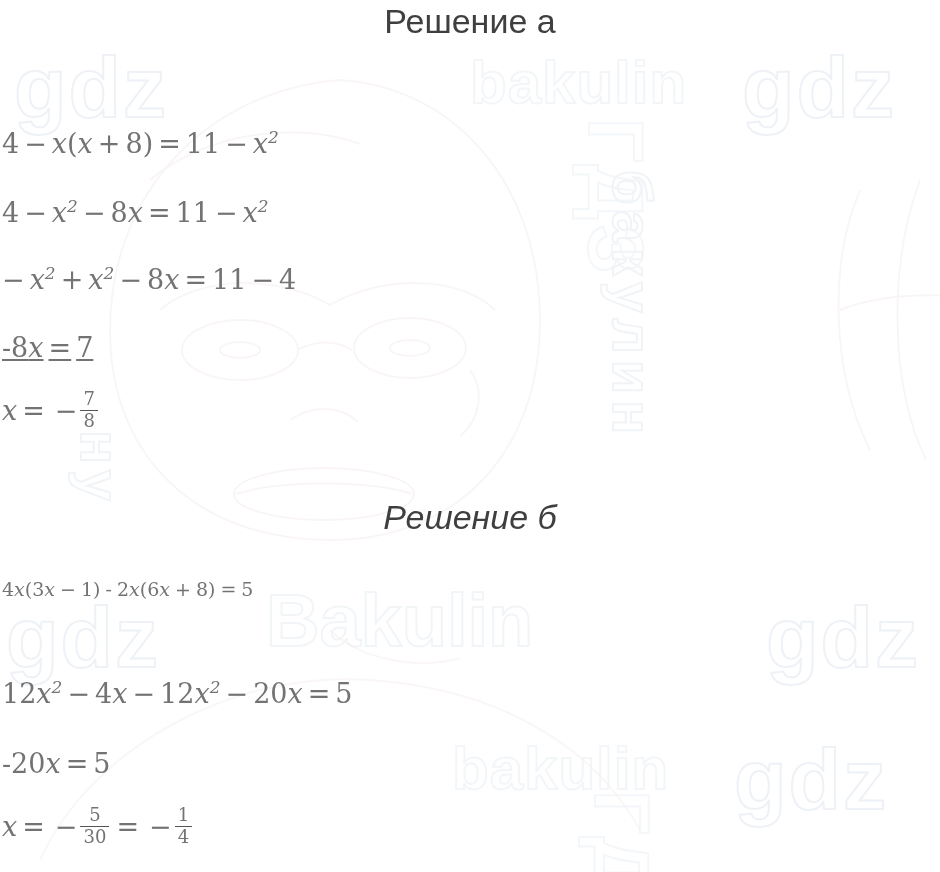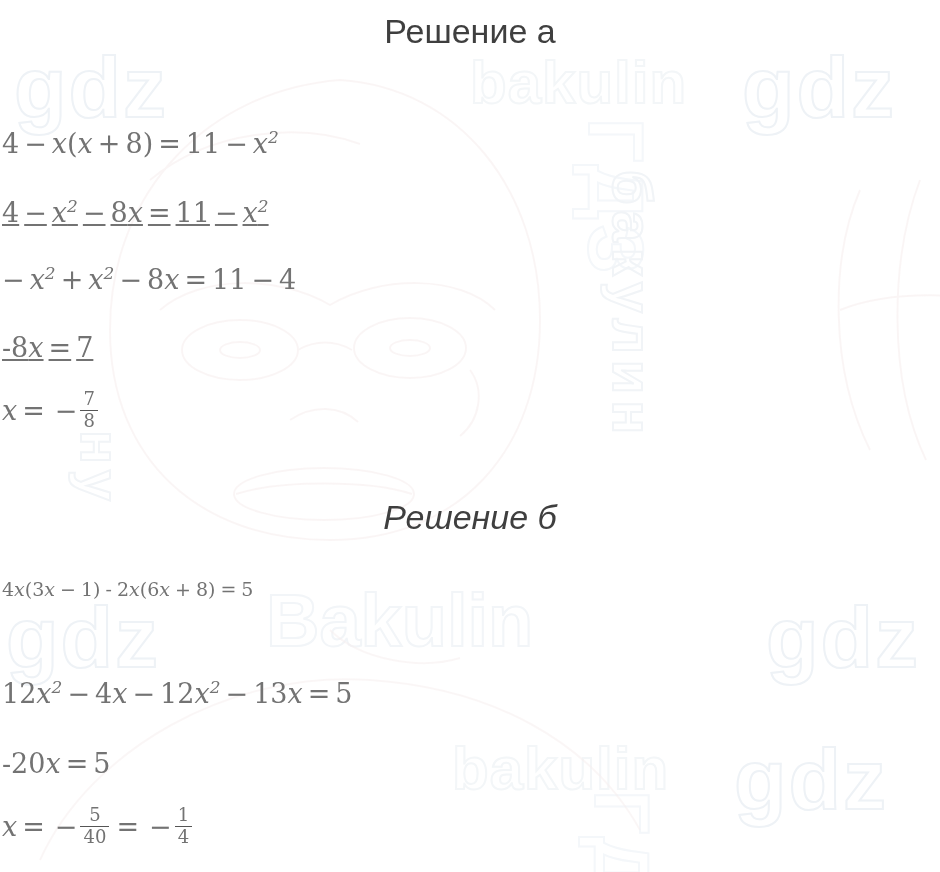--- a/index.html
+++ b/index.html
@@ -73,21 +73,21 @@
     position: relative;
     z-index: 2;
   }
   .heading {
     text-align: center;
     font-size: 34px;
     color: #3f3f3f;
     font-family: "Liberation Sans", sans-serif;
     font-weight: normal;
   }
-  #heading-a { position: absolute; left: 0; right: 0; top: 12px; }
+  #heading-a { position: absolute; left: 0; right: 0; top: 2px; }
   #heading-b { position: absolute; left: 0; right: 0; top: 498px; font-style: italic; }
 
   .math {
     position: absolute;
     left: 2px;
     font-family: "DejaVu Serif", serif;
     font-style: italic;
     font-size: 27px;
     color: #737373;
     white-space: nowrap;
@@ -111,21 +111,21 @@
     margin: 0 2px;
     position: relative;
     top: -2px;
   }
   .frac .top { display: block; padding: 0 3px; }
   .frac .bar { display: block; border-top: 1.5px solid #555; margin: 1px 0; }
   .frac .bot { display: block; padding: 0 3px; }
 
   
   #line-a1 { top: 128px; }
-  #line-a2 { top: 197px; text-decoration: underline; }
+  #line-a2 { top: 197px; }
   #line-a3 { top: 264px; }
   #line-a4 { top: 332px; text-decoration: underline; }
   #line-a5 { top: 392px; }
   #line-b1 { top: 578px; }
   #line-b2 { top: 678px; }
   #line-b3 { top: 748px; text-align: center; }
   #line-b4 { top: 808px; }
 </style>
 </head>
 <body>
@@ -202,24 +202,24 @@
     <span>x</span><span class="op">=</span><span class="op" style="padding-right:1px">−</span><span class="frac"><span class="top">7</span><span class="bar"></span><span class="bot">8</span></span>
   </div>
 
   <div class="heading" id="heading-b">Решение б</div>
 
   <div class="math" id="line-b1" style="font-size:19px">
     <span class="num">4</span><span>x</span><span class="paren">(</span><span class="num">3</span><span>x</span><span class="op">−</span><span class="num">1</span><span class="paren">)</span><span class="op">-</span><span class="num">2</span><span>x</span><span class="paren">(</span><span class="num">6</span><span>x</span><span class="op">+</span><span class="num">8</span><span class="paren">)</span><span class="op">=</span><span class="num">5</span>
   </div>
 
   <div class="math" id="line-b2">
-    <span class="num">12</span><span>x</span><sup class="exp">2</sup><span class="op">−</span><span class="num">4</span><span>x</span><span class="op">−</span><span class="num">12</span><span>x</span><sup class="exp">2</sup><span class="op">−</span><span class="num">13</span><span>x</span><span class="op">=</span><span class="num">5</span>
+    <span class="num">12</span><span>x</span><sup class="exp">2</sup><span class="op">−</span><span class="num">4</span><span>x</span><span class="op">−</span><span class="num">12</span><span>x</span><sup class="exp">2</sup><span class="op">−</span><span class="num">20</span><span>x</span><span class="op">=</span><span class="num">5</span>
   </div>
 
   <div class="math" id="line-b3">
     <span class="num">-20</span><span>x</span><span class="op">=</span><span class="num">5</span>
   </div>
 
   <div class="math" id="line-b4">
-    <span>x</span><span class="op">=</span><span class="op" style="padding-right:1px">−</span><span class="frac"><span class="top">5</span><span class="bar"></span><span class="bot">40</span></span><span class="op">=</span><span class="op" style="padding-right:1px">−</span><span class="frac"><span class="top">1</span><span class="bar"></span><span class="bot">4</span></span>
+    <span>x</span><span class="op">=</span><span class="op" style="padding-right:1px">−</span><span class="frac"><span class="top">5</span><span class="bar"></span><span class="bot">30</span></span><span class="op">=</span><span class="op" style="padding-right:1px">−</span><span class="frac"><span class="top">1</span><span class="bar"></span><span class="bot">4</span></span>
   </div>
 
 </div>
 
 </body></html>

